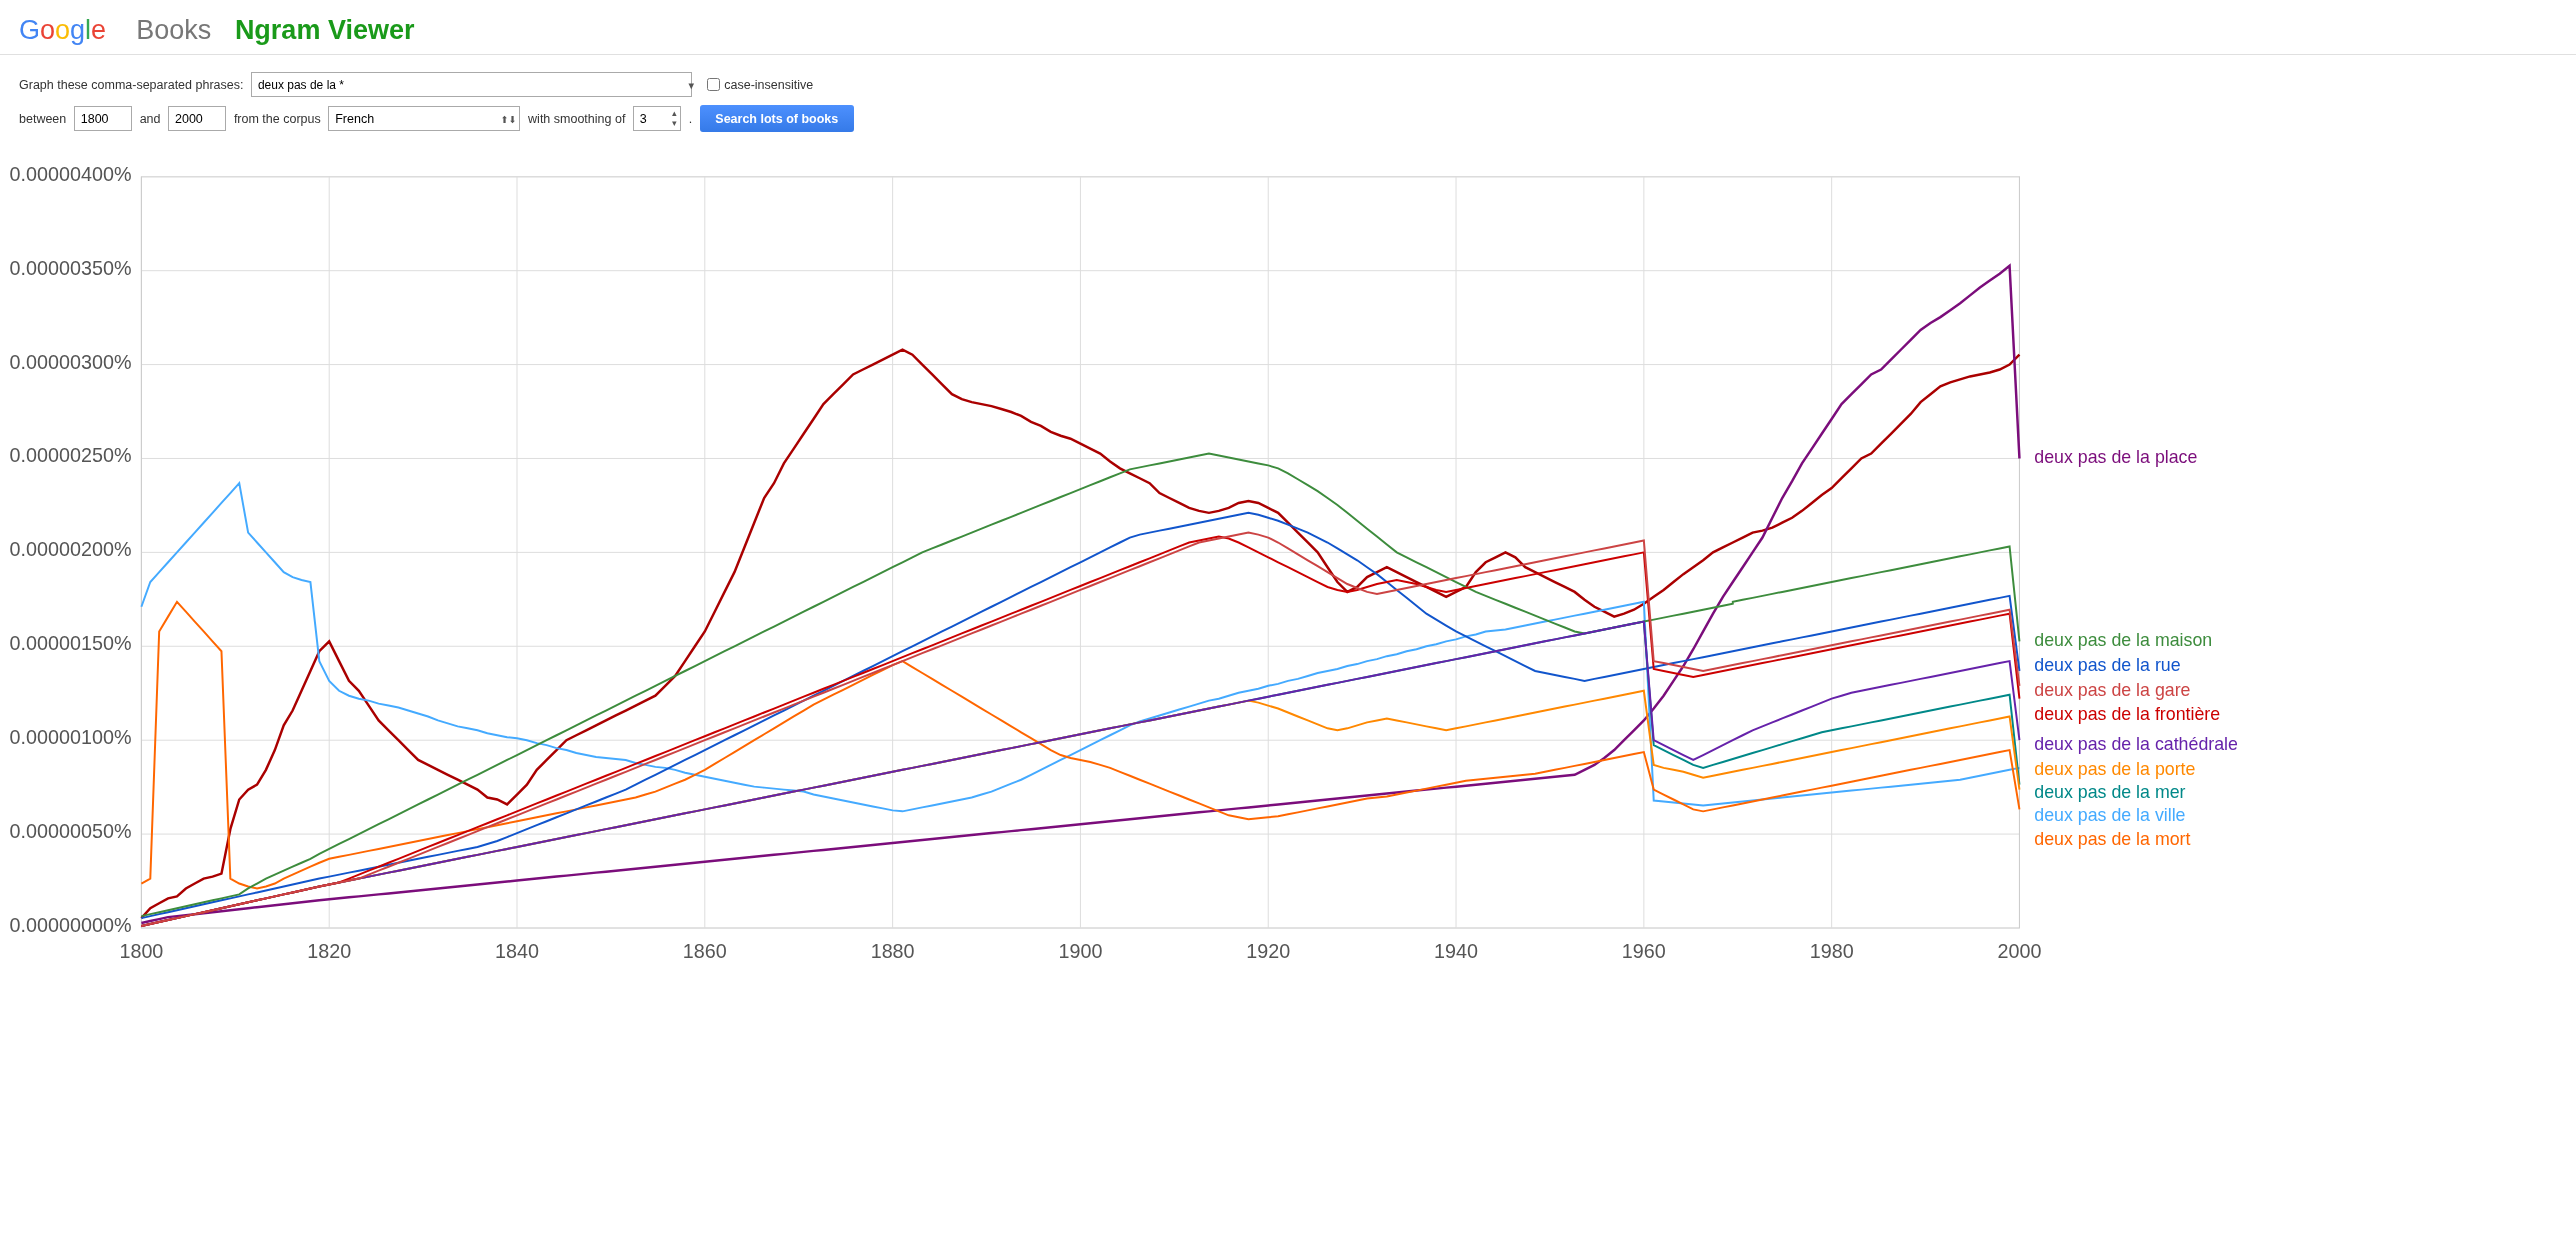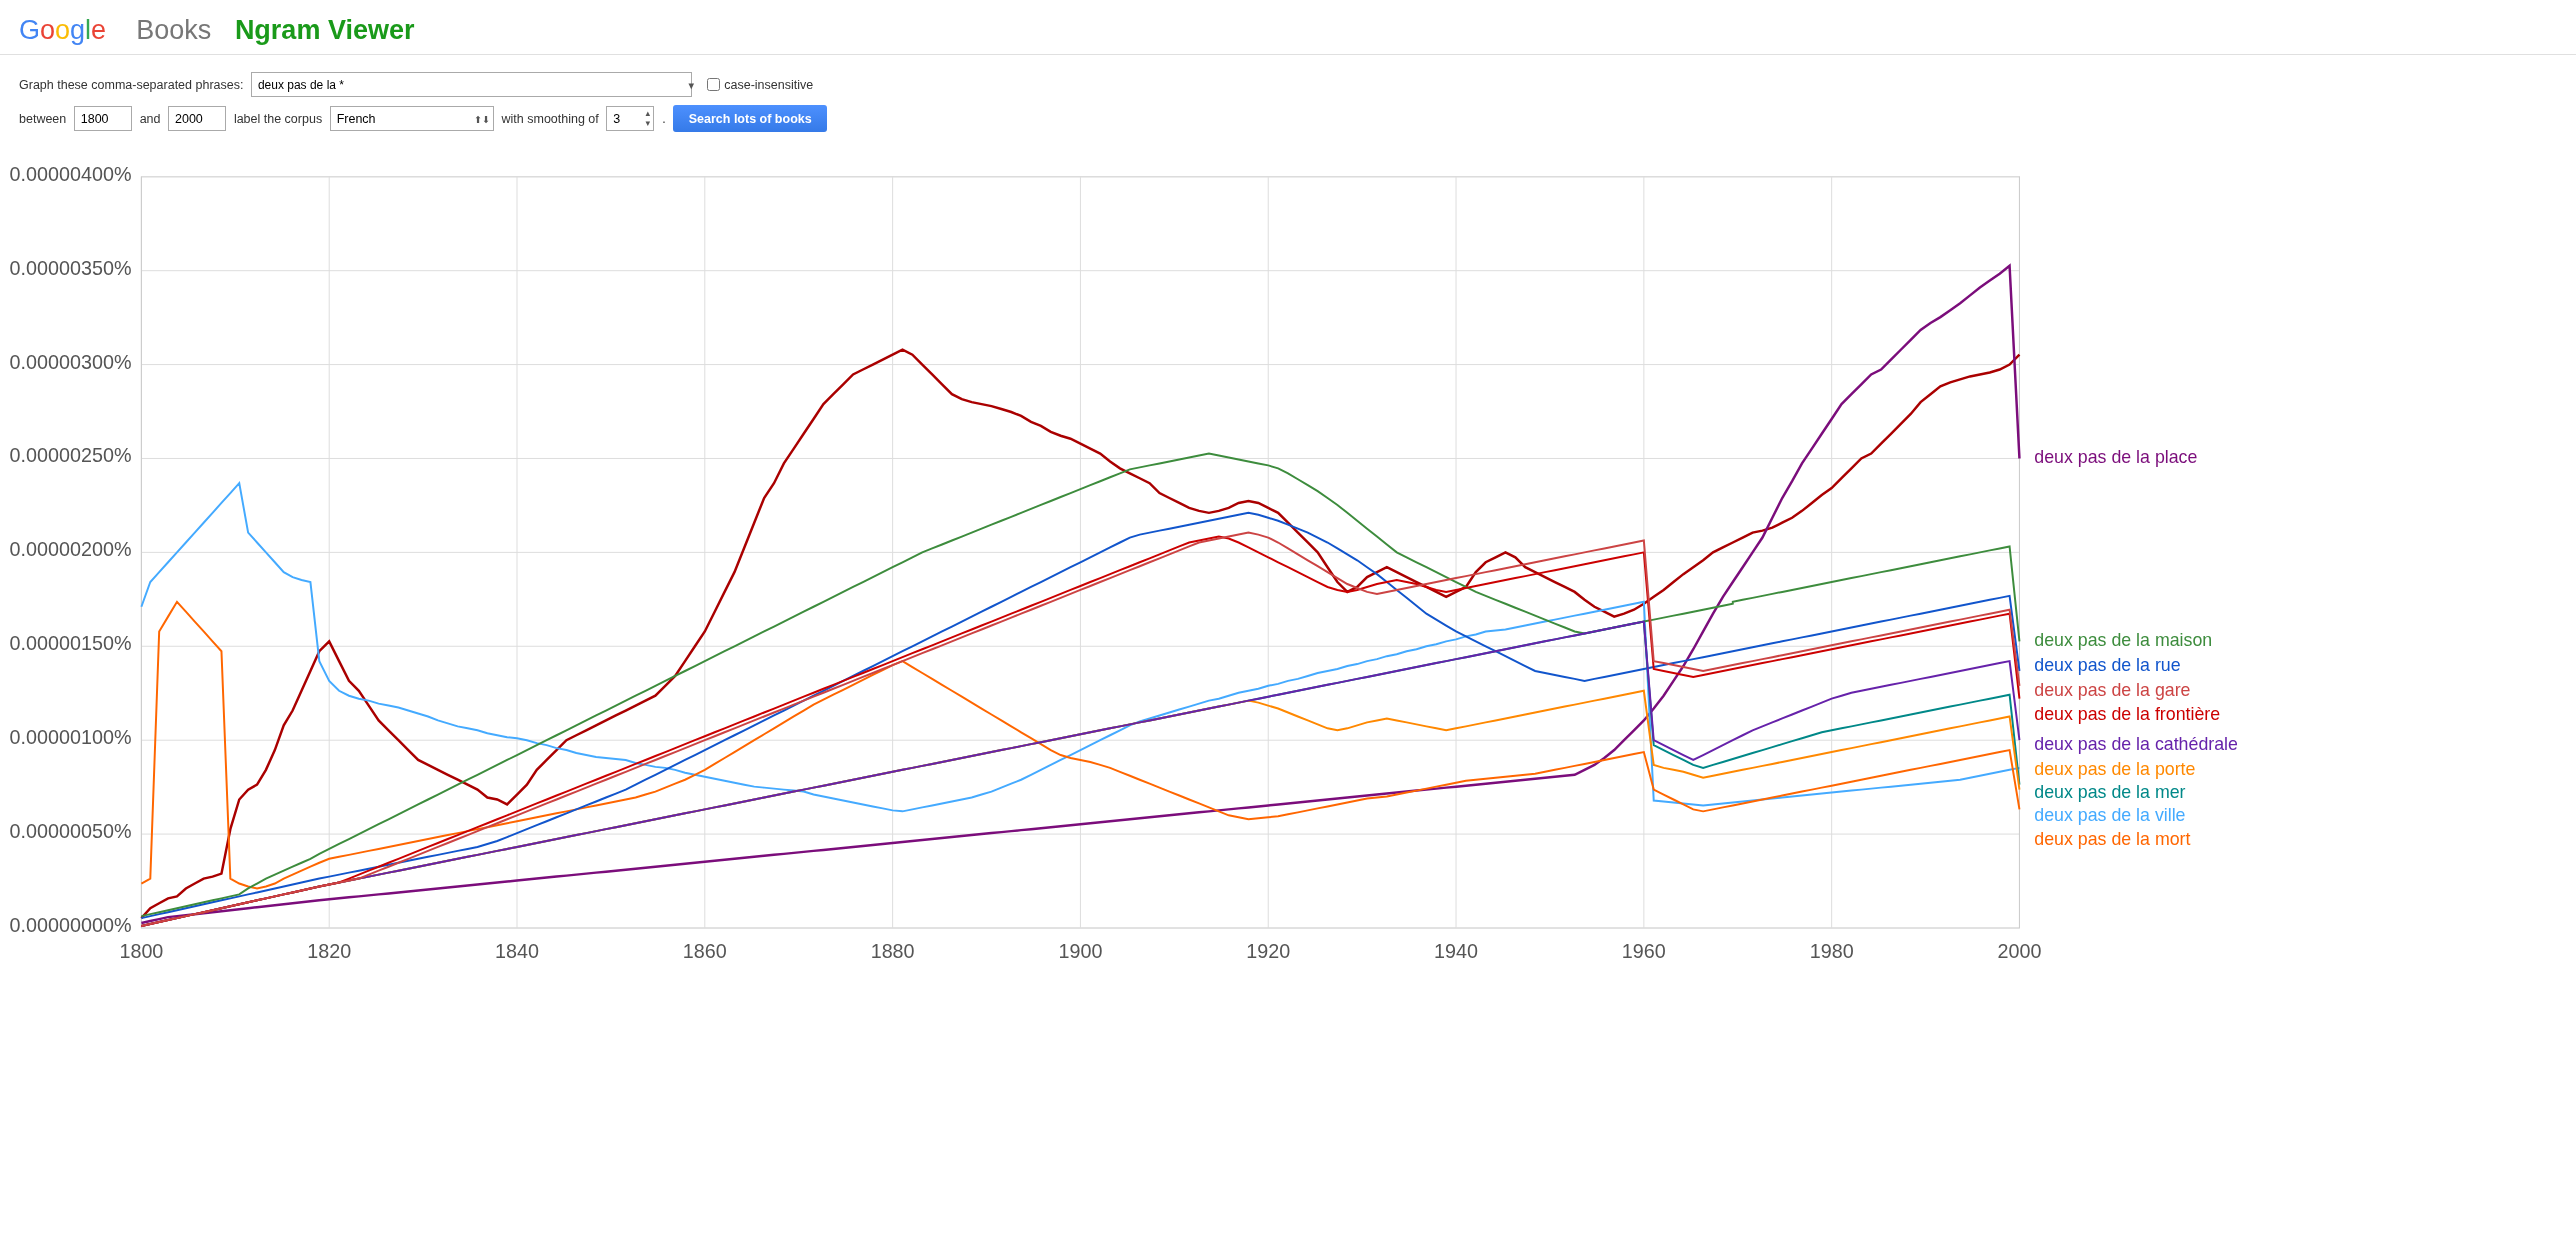--- a/index.html
+++ b/index.html
@@ -125,21 +125,21 @@
     
     #footer-note {
       text-align: center;
       color: #666;
       font-size: 11.5px;
       margin-top: 3.8px;
       padding-bottom: 9.6px;
     }
 
     .corpus-select {
-      width: 164px;
+      width: 192px;
     }
   </style>
 </head>
 <body>
 
 <div id="header">
   <div id="logo">
     <span class="logo-google">
       <span class="logo-g">G</span><span class="logo-o1">o</span><span class="logo-o2">o</span><span class="logo-g2">g</span><span class="logo-l">l</span><span class="logo-e">e</span>
     </span>
@@ -160,21 +160,21 @@
     <div class="case-insensitive-wrapper">
       <input type="checkbox" id="case-insensitive" style="">
       <label for="case-insensitive">case-insensitive</label>
     </div>
   </div>
   <div class="control-row">
     <span class="control-label">between</span>
     <input type="text" id="year-from" value="1800" style="">
     <span class="control-label">and</span>
     <input type="text" id="year-to" value="2000" style="">
-    <span class="control-label">label the corpus</span>
+    <span class="control-label">from the corpus</span>
     <div class="dropdown-wrapper">
       <select class="corpus-select" id="corpus-select">
       <option value="French">French</option><option value="English">English</option><option value="English Fiction">English Fiction</option><option value="English One Million">English One Million</option><option value="British English">British English</option><option value="American English">American English</option><option value="Chinese (Simplified)">Chinese (Simplified)</option><option value="Spanish">Spanish</option><option value="Russian">Russian</option><option value="Hebrew">Hebrew</option><option value="German">German</option><option value="Italian">Italian</option></select>
       <span class="dropdown-arrow">⬆⬇</span>
     </div>
     <span class="control-label">with smoothing of</span>
     <div class="spinner-wrapper">
       <input type="text" value="3" style="">
       <div class="spinner-btns">
         <span class="spinner-btn">▲</span>

